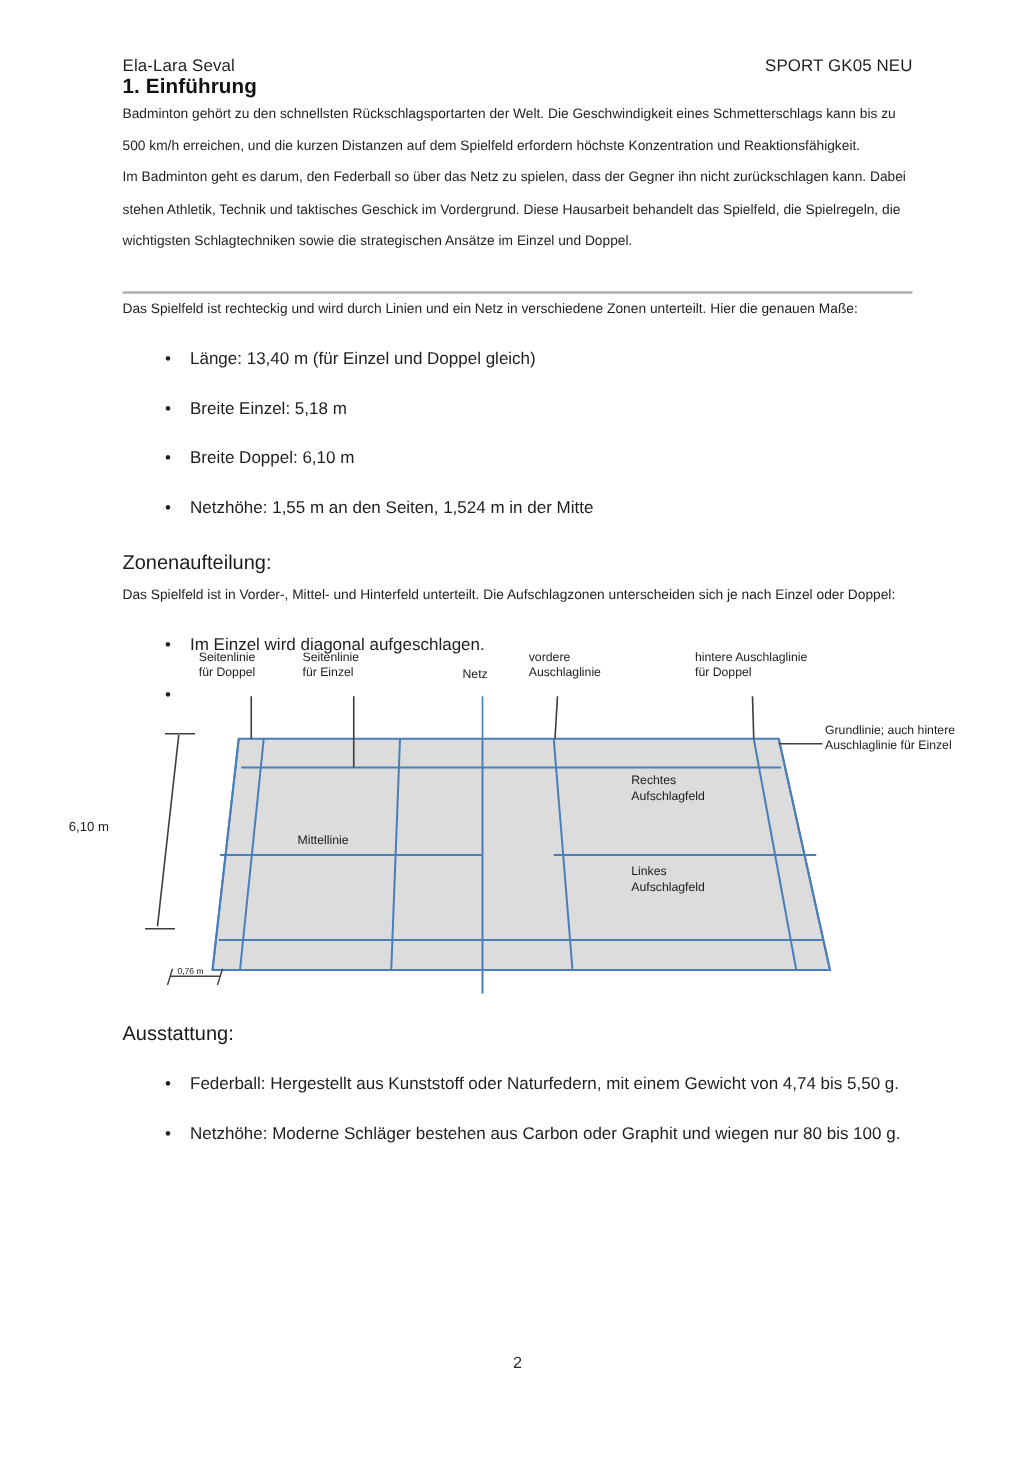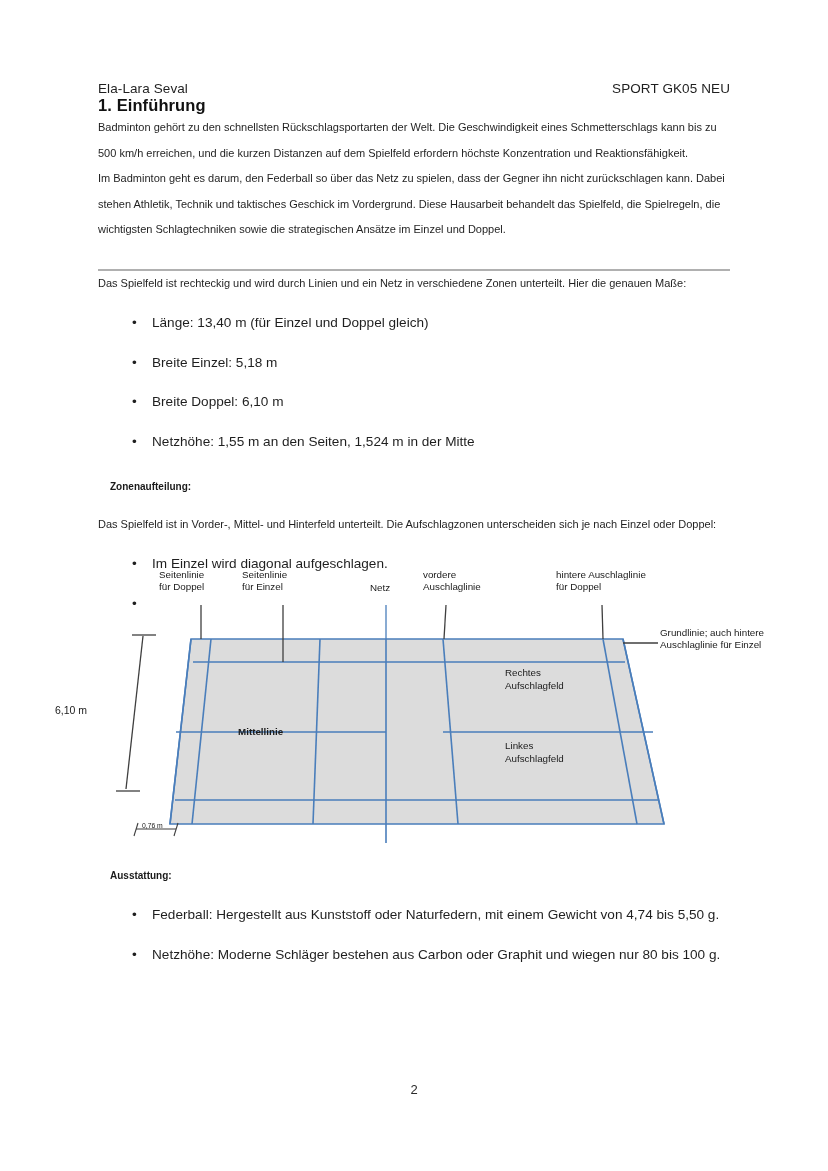--- a/index.html
+++ b/index.html
@@ -29,21 +29,21 @@
 
   
   .doc-header {
     display: flex;
     justify-content: space-between;
     align-items: baseline;
     font-size: 13.5px;
     color: #1f1f1f;
     letter-spacing: 0.1px;
   }
-  .doc-header .left { font-weight: 400; margin-top: 36px; }
+  .doc-header .left { font-weight: 400; }
   .doc-header .right { font-weight: 400; }
 
   
   h2.section-heading {
     font-size: 16.5px;
     font-weight: 700;
     color: #111111;
     margin: 0;
     letter-spacing: 0.1px;
   }
@@ -86,25 +86,25 @@
   ul.bullets li .dot {
     position: absolute;
     left: 34px;
     top: 0;
     font-size: 13.6px;
     line-height: 25.5px;
   }
   ul.bullets li b { font-weight: 400; }
 
   .label-bold {
-    font-size: 10px;
+    font-size: 16px;
     line-height: 25.5px;
-    font-weight: 700;
+    font-weight: 400;
     color: #1a1a1a;
-    margin: 12px;
+    margin: 0;
   }
   .lead-zonen { margin-top: 20px; }
   .lead-ausstattung { margin-top: 20px; }
 
   
   .figure {
     margin-top: 14px;
     width: 632px;
     height: 252px;
     position: relative;
@@ -248,21 +248,21 @@
         <div style="position:absolute;left:458px;top:-22px;font-size:9.8px;line-height:12.5px;color:#1a1a1a;">
           <div>hintere Auschlaglinie</div>
           <div>für Doppel</div>
         </div>
 
         <div style="position:absolute;left:562px;top:36px;font-size:9.8px;line-height:12.5px;color:#1a1a1a;white-space:nowrap;">
           <div>Grundlinie; auch hintere</div>
           <div>Auschlaglinie für Einzel</div>
         </div>
 
-        <div style="position:absolute;left:140px;top:135px;font-size:9.8px;line-height:12.5px;color:#1a1a1a;font-weight:bold;">
+        <div style="position:absolute;left:140px;top:124px;font-size:9.8px;line-height:12.5px;color:#1a1a1a;">
           <div>Mittellinie</div>
         </div>
 
         <div style="position:absolute;left:407px;top:75px;font-size:9.8px;line-height:13px;color:#1a1a1a;">
           <div>Rechtes</div>
           <div>Aufschlagfeld</div>
         </div>
 
         <div style="position:absolute;left:407px;top:148px;font-size:9.8px;line-height:13px;color:#1a1a1a;">
           <div>Linkes</div>

